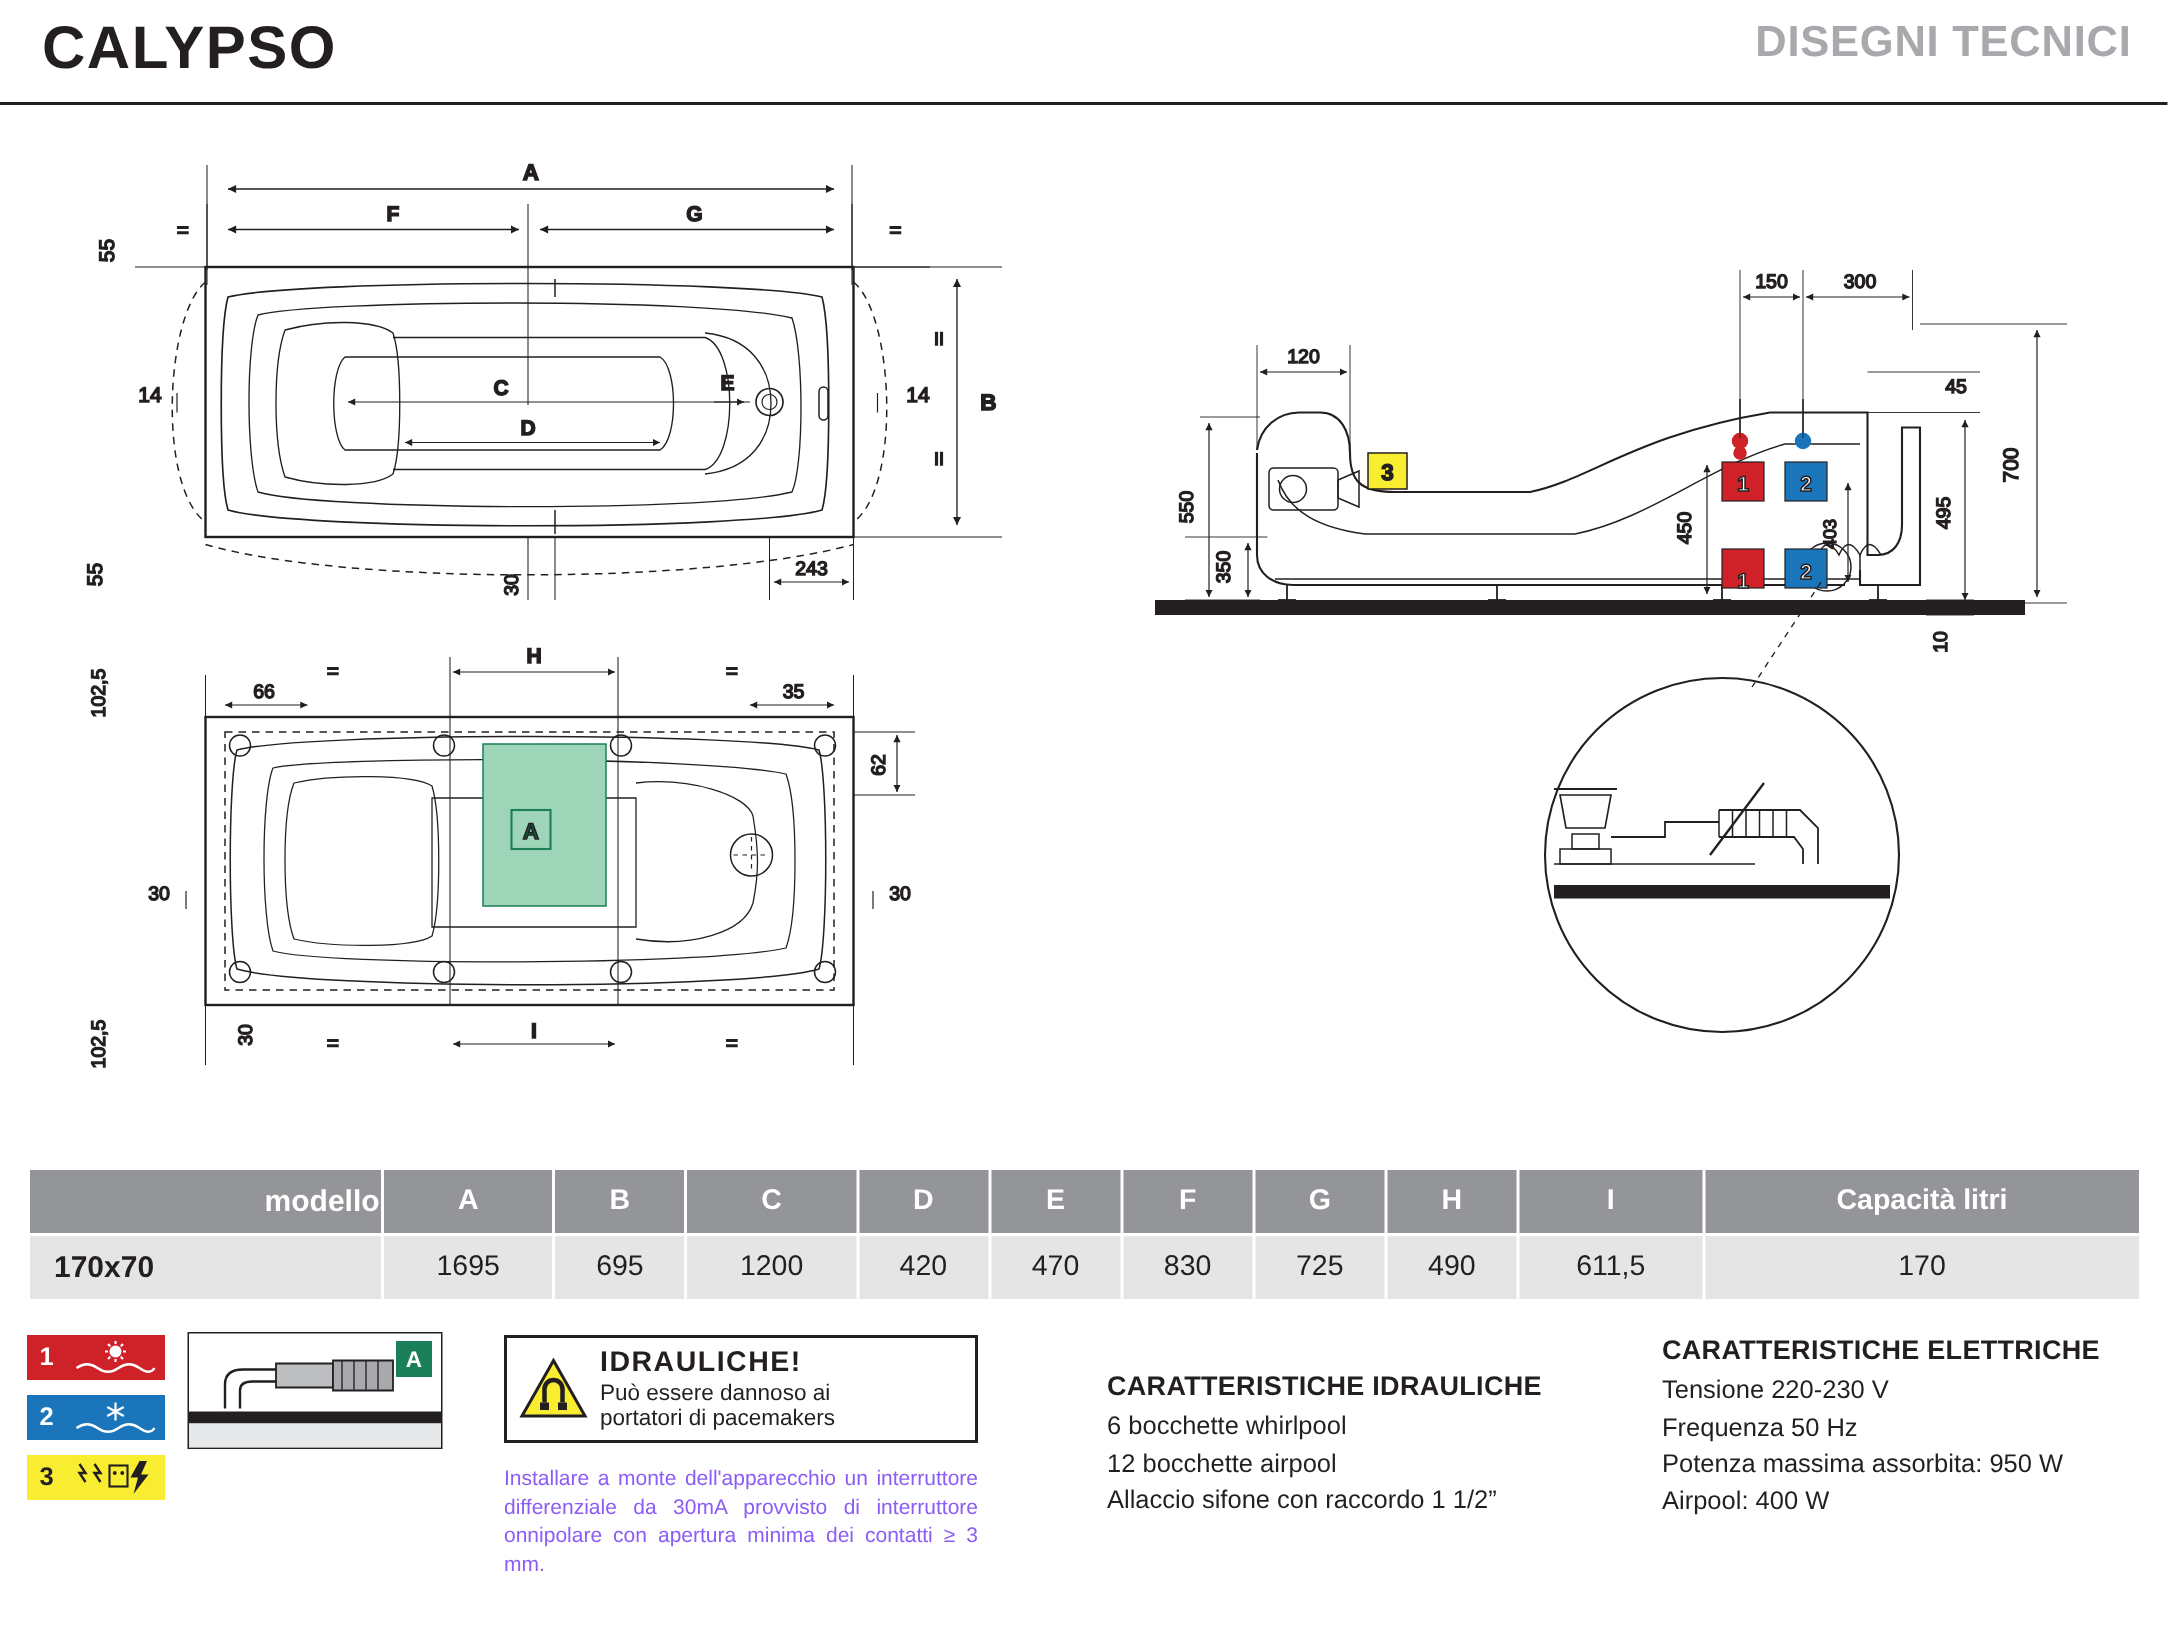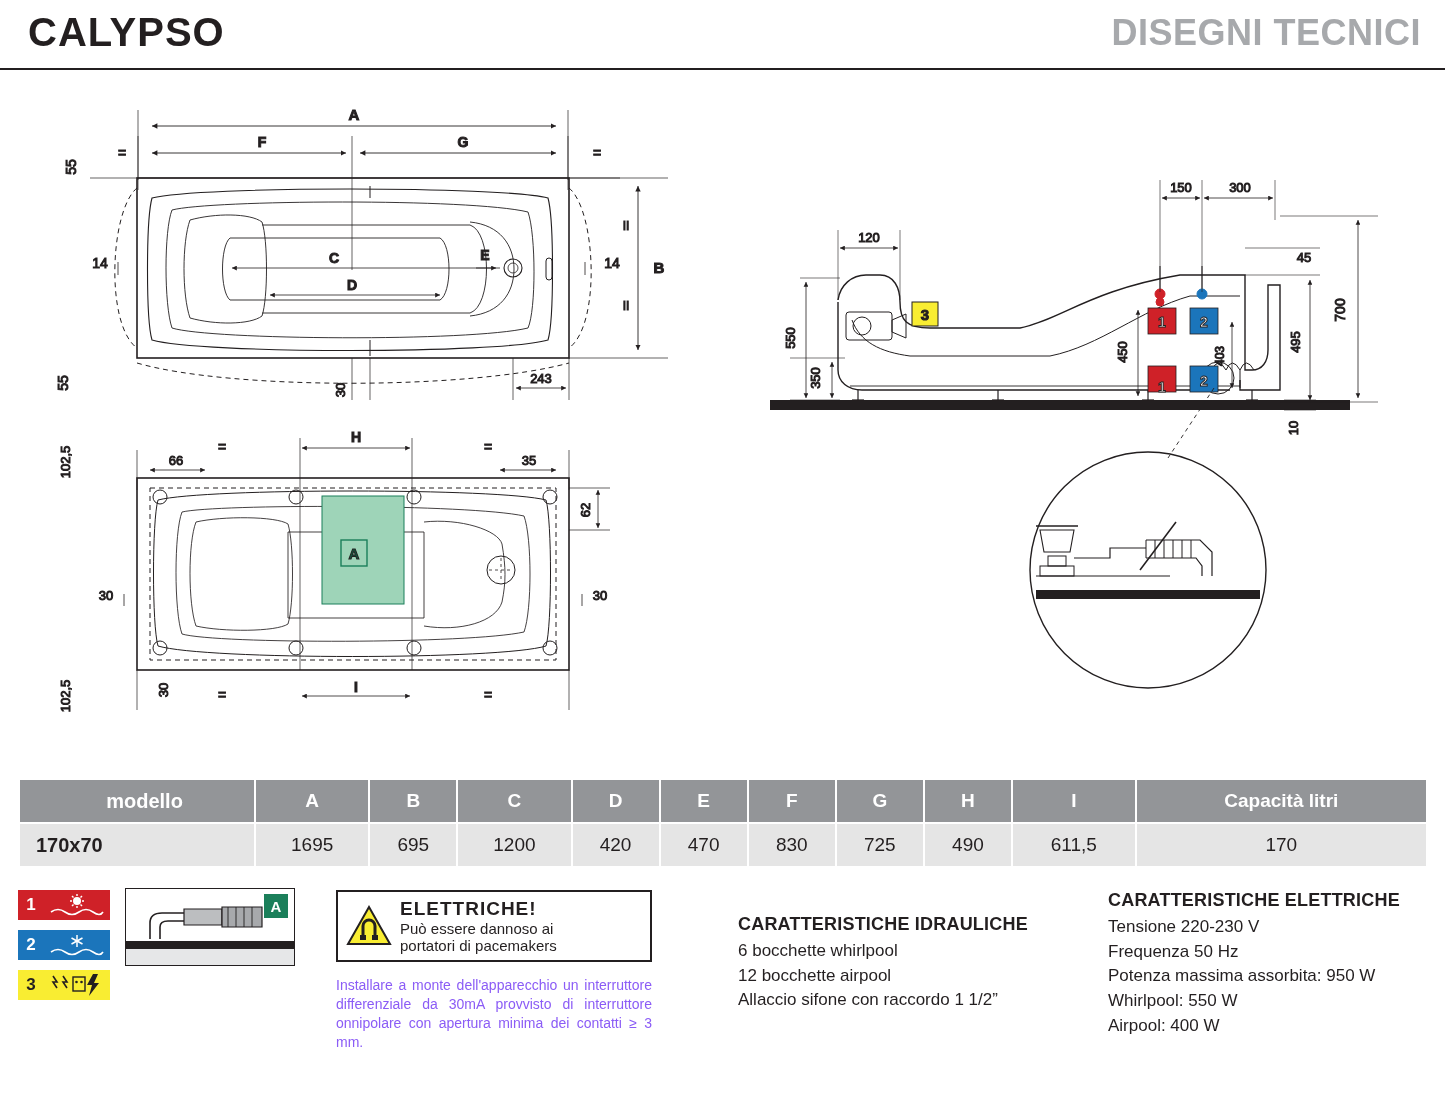--- a/index.html
+++ b/index.html
@@ -16,42 +16,42 @@
   .header {
     position:absolute; left:0; top:0; width:1445px; height:70px;
     border-bottom:2px solid #231f20;
   }
   .brand {
     position:absolute; left:28px; top:10px;
     font-size:40px; letter-spacing:1px; font-weight:700; color:#231f20;
   }
   .doc-title {
     position:absolute; right:24px; top:12px;
-    font-size:36px; font-weight:700; color:#a7a9ac; letter-spacing:0.5px;
+    font-size:29px; font-weight:700; color:#a7a9ac; letter-spacing:0.5px;
   }
 
   
   .canvas { position:absolute; left:0; top:70px; width:1445px; height:700px; }
   .canvas svg { display:block; }
 
   
   .spec-table {
     position:absolute; left:18px; top:778px; width:1410px;
     border-collapse:collapse;
   }
   .spec-table th, .spec-table td {
     border:2px solid #ffffff;
     text-align:center;
     font-size:19px;
     height:44px;
   }
   .spec-table thead th {
     background:#939598; color:#ffffff; font-weight:700;
   }
-  .spec-table thead th.first { text-align:center; padding-left:16px; font-size:20px; }
+  .spec-table thead th.first { text-align:right; padding-left:16px; font-size:20px; }
   .spec-table tbody td {
     background:#e5e5e5; color:#231f20; font-weight:400;
   }
   .spec-table tbody td.first { text-align:left; padding-left:16px; font-weight:700; font-size:20px; }
 
   
   .bottom { position:absolute; left:0; top:880px; width:1445px; height:219px; }
 
   .legend { position:absolute; left:18px; top:8px; width:130px; }
   .legend-row { display:flex; align-items:center; height:34px; margin-bottom:6px; }
@@ -503,35 +503,34 @@
   </div>
 
   <div class="warn-box">
     <svg class="warn-tri" viewBox="0 0 46 42">
       <path d="M23,2 L44,39 L2,39 Z" fill="#f9ed32" stroke="#231f20" stroke-width="2"></path>
       <path d="M17,30 l0,-9 a6,6 0 0 1 12,0 l0,9" fill="none" stroke="#231f20" stroke-width="3"></path>
       <rect x="14" y="30" width="6" height="5" fill="#231f20"></rect>
       <rect x="26" y="30" width="6" height="5" fill="#231f20"></rect>
     </svg>
     <div class="warn-text">
-      <div class="warn-title">ELETTRICHE!</div>
+      <div class="warn-title">IDRAULICHE!</div>
       <div>Può essere dannoso ai</div>
       <div>portatori di pacemakers</div>
     </div>
   </div>
   <div class="warn-para">Installare a monte dell'apparecchio un interruttore differenziale da 30mA provvisto di interruttore onnipolare con apertura minima dei contatti ≥ 3 mm.</div>
 
   <div class="col-idr">
     <div class="col-title">CARATTERISTICHE IDRAULICHE</div>
     <div class="col-line">6 bocchette whirlpool</div>
     <div class="col-line">12 bocchette airpool</div>
     <div class="col-line">Allaccio sifone con raccordo 1 1/2”</div>
   </div>
 
   <div class="col-ele">
     <div class="col-title">CARATTERISTICHE ELETTRICHE</div>
     <div class="col-line">Tensione 220-230 V</div>
     <div class="col-line">Frequenza 50 Hz</div>
     <div class="col-line">Potenza massima assorbita: 950 W</div>
-    <div class="col-line">Whirlpool: 550 W</div>
     <div class="col-line">Airpool: 400 W</div>
   </div>
 </div>
 
 </body></html>

